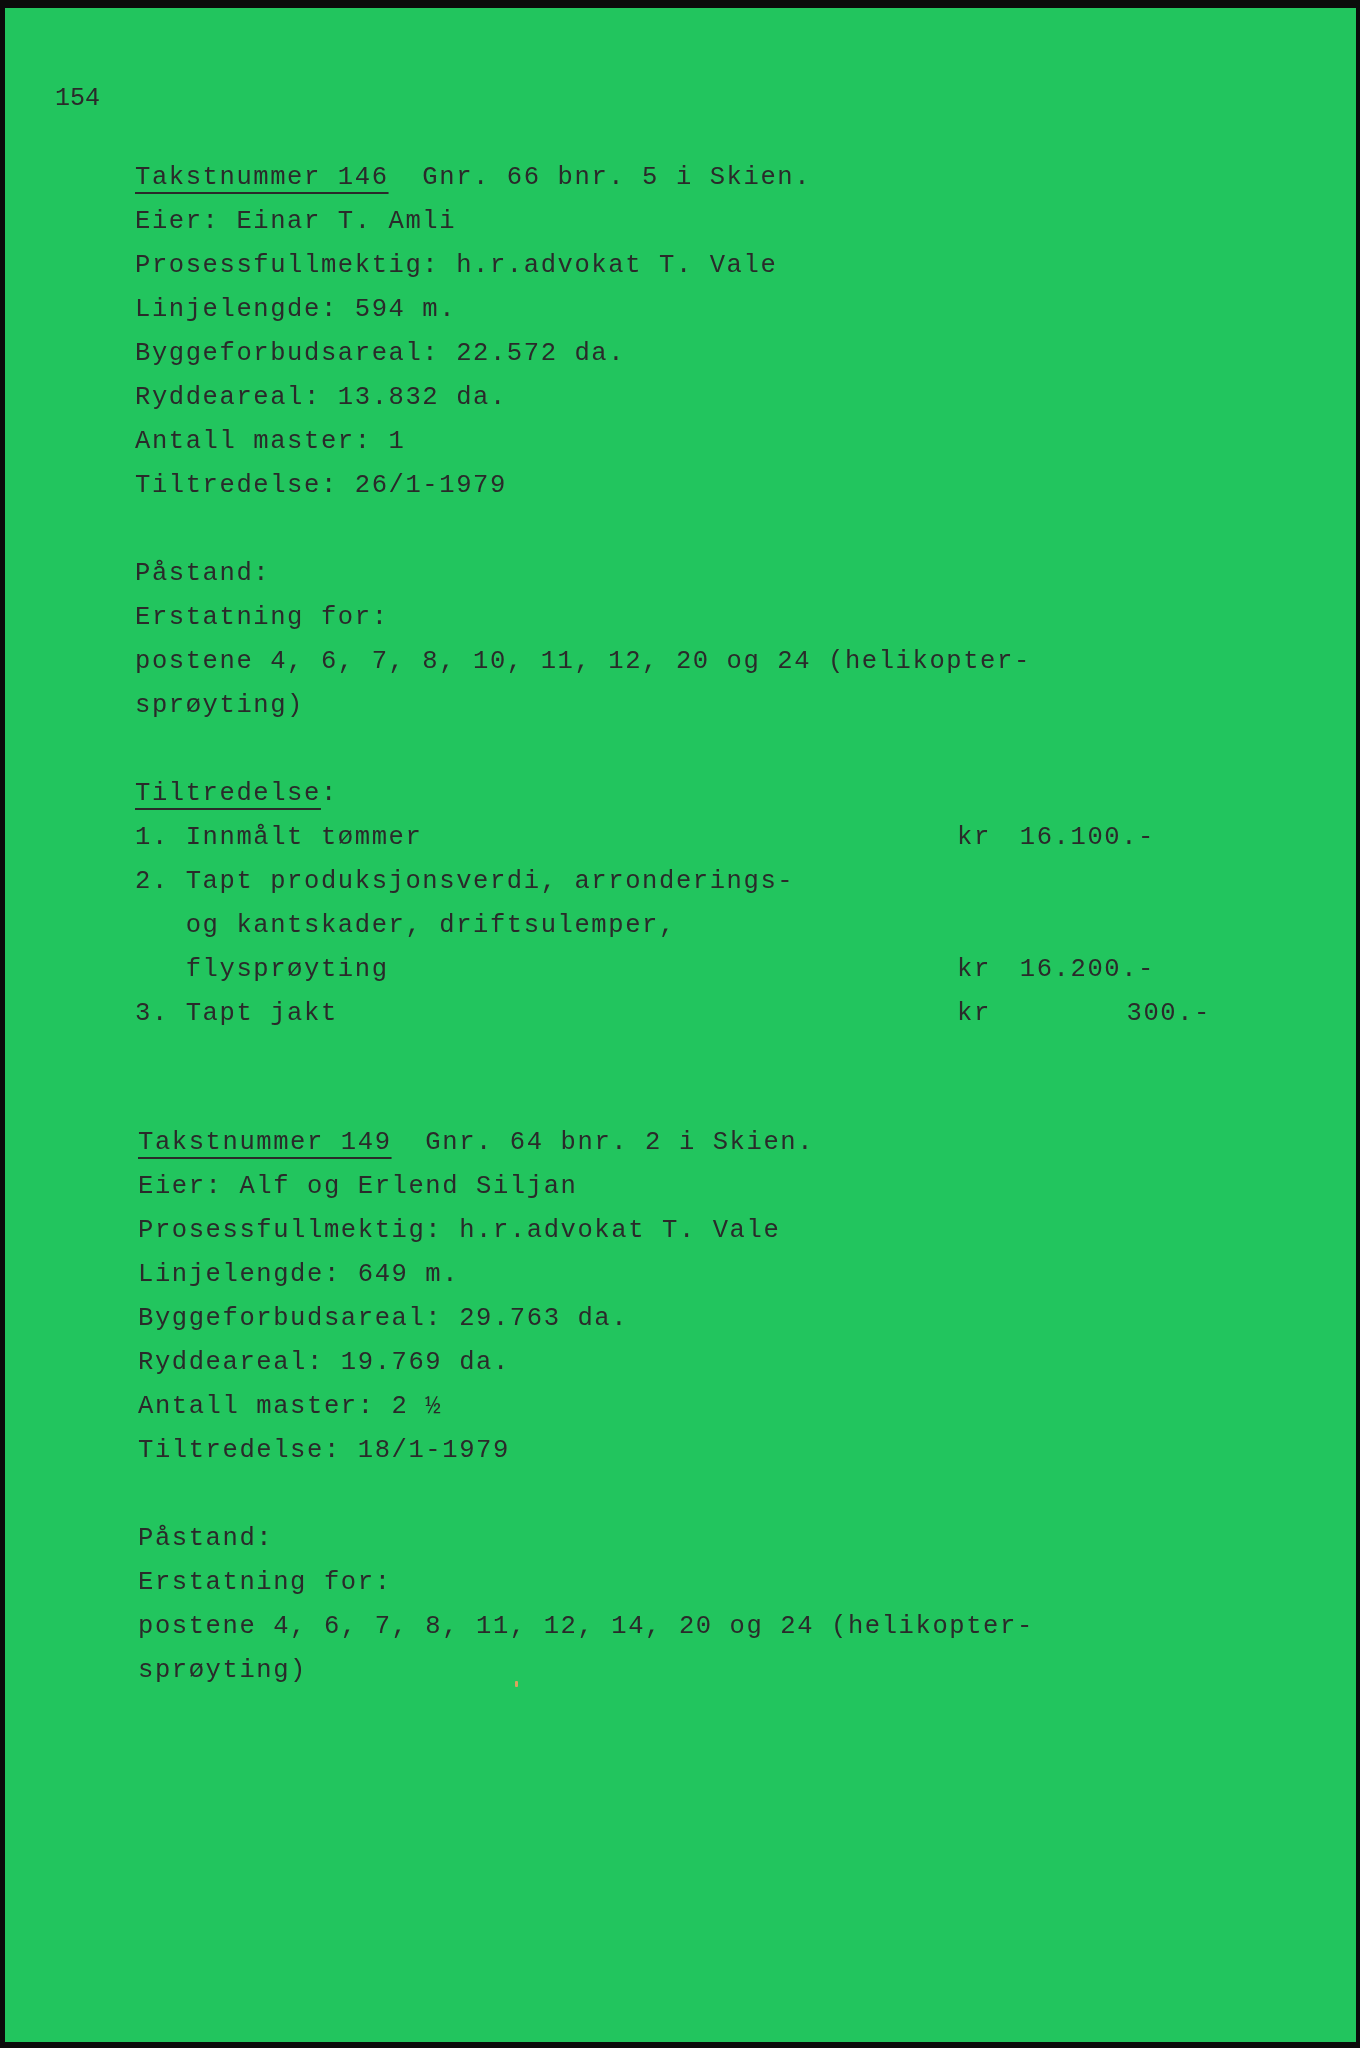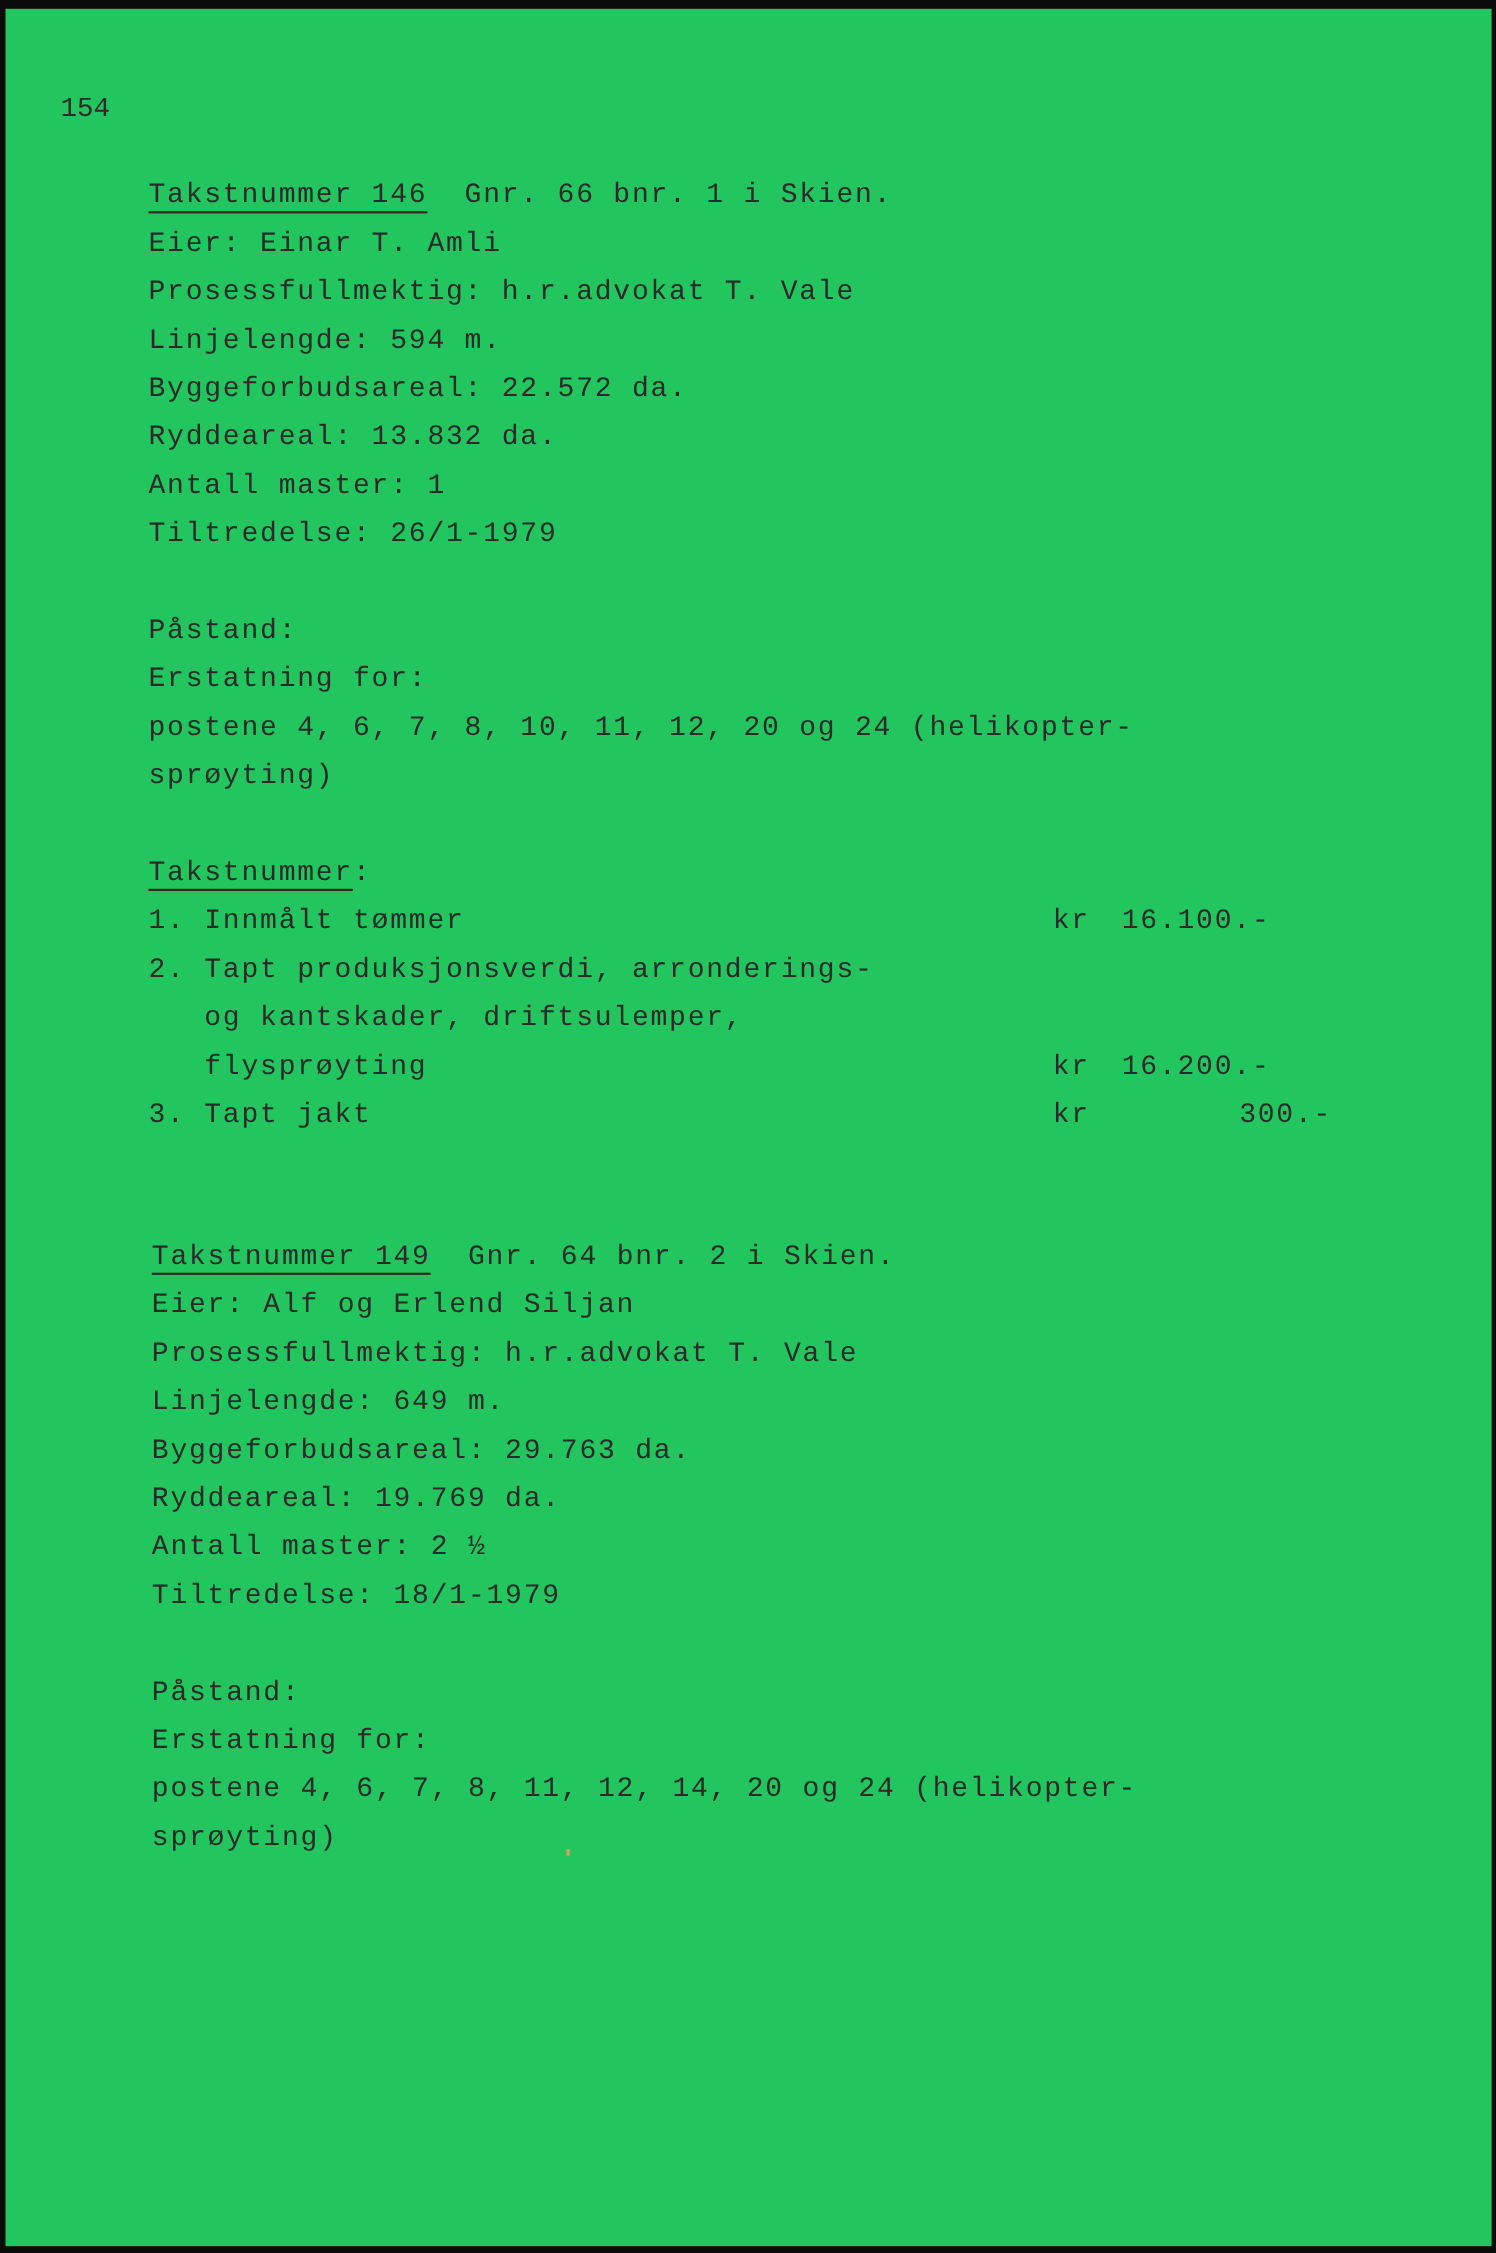--- a/index.html
+++ b/index.html
@@ -53,36 +53,36 @@
     }
   </style>
 </head>
 <body>
 
 <div class="page">
 
   <div class="mono page-number">154</div>
 
   <div>
-    <div class="mono" style="left:130px; top:155px;"><span class="u">Takstnummer 146</span><span>  </span><span>Gnr. 66 bnr. 1 i Skien.</span></div>
+    <div class="mono" style="left:130px; top:155px;"><span class="u">Takstnummer 146</span><span>  </span><span>Gnr. 66 bnr. 5 i Skien.</span></div>
 
     <div class="mono" style="left:130px; top:199px;">Eier: Einar T. Amli</div>
     <div class="mono" style="left:130px; top:243px;">Prosessfullmektig: h.r.advokat T. Vale</div>
     <div class="mono" style="left:130px; top:287px;">Linjelengde: 594 m.</div>
     <div class="mono" style="left:130px; top:331px;">Byggeforbudsareal: 22.572 da.</div>
     <div class="mono" style="left:130px; top:375px;">Ryddeareal: 13.832 da.</div>
     <div class="mono" style="left:130px; top:419px;">Antall master: 1</div>
     <div class="mono" style="left:130px; top:463px;">Tiltredelse: 26/1-1979</div>
 
     <div class="mono" style="left:130px; top:551px;">Påstand:</div>
     <div class="mono" style="left:130px; top:595px;">Erstatning for:</div>
     <div class="mono" style="left:130px; top:639px;">postene 4, 6, 7, 8, 10, 11, 12, 20 og 24 (helikopter-</div>
     <div class="mono" style="left:130px; top:683px;">sprøyting)</div>
 
-    <div class="mono" style="left:130px; top:771px;"><span class="u">Takstnummer</span><span>:</span></div>
+    <div class="mono" style="left:130px; top:771px;"><span class="u">Tiltredelse</span><span>:</span></div>
 
     <div>
       <div class="mono" style="left:130px; top:815px;">1. Innmålt tømmer</div>
       <div class="mono" style="left:952px; top:815px;">kr</div>
       <div class="mono amount" style="left:1000px; top:815px; width:150px;">16.100.-</div>
     </div>
 
     <div>
       <div class="mono" style="left:130px; top:859px;">2. Tapt produksjonsverdi, arronderings-</div>
       <div class="mono" style="left:130px; top:903px;">   og kantskader, driftsulemper,</div>

